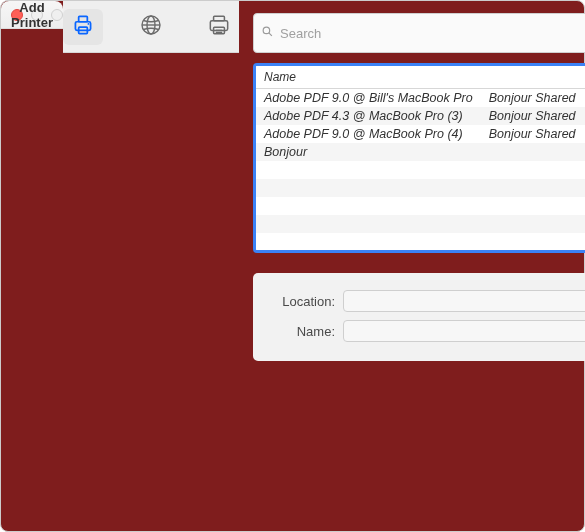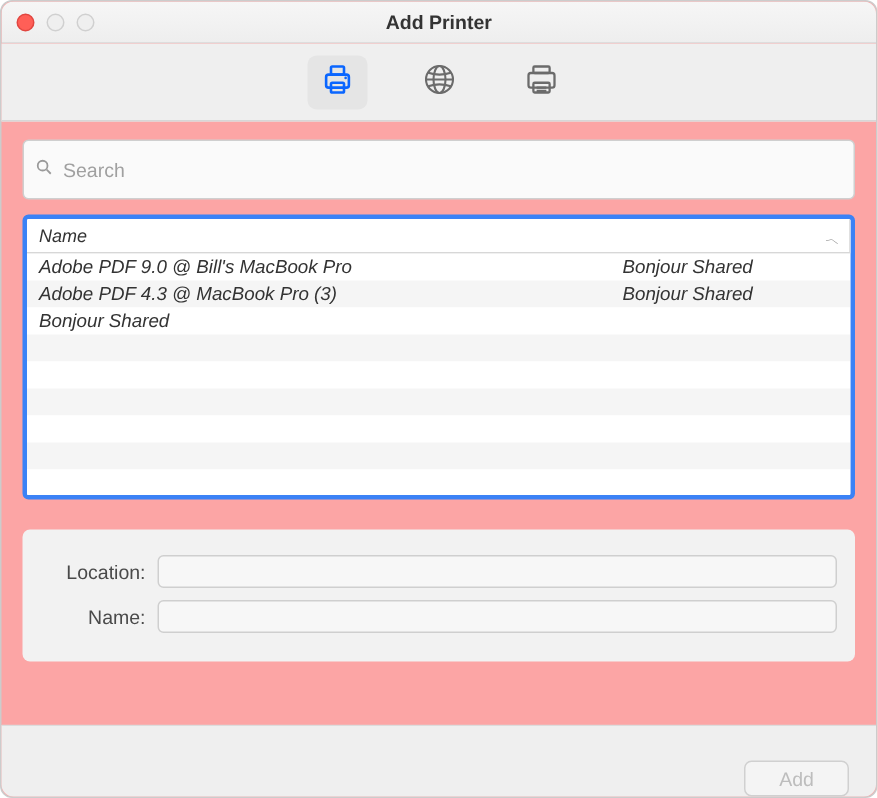--- a/index.html
+++ b/index.html
@@ -10,23 +10,23 @@
     color: #333;
     width: 585px;
     height: 532px;
     overflow: hidden;
   }
   .window {
     width: 585px;
     height: 532px;
     border: 1px solid #ccc;
     border-radius: 8px;
-    background: #fca5a5;
-    display: flex;
-    flex-direction: column;
+    background: #7f1d1d;
+    display: flex;
+    flex-direction: row;
     position: relative;
   }
   .titlebar {
     height: 28px;
     display: flex;
     align-items: center;
     position: relative;
     border-bottom: 1px solid #ddd;
     background: linear-gradient(#f6f6f6, #eee);
     border-radius: 8px 8px 0 0;
@@ -277,23 +277,25 @@
       <div class="rows">
         <div class="row">
           <div class="c1">Adobe PDF 9.0 @ Bill's MacBook Pro</div>
           <div class="c2">Bonjour Shared</div>
         </div>
         <div class="row">
           <div class="c1">Adobe PDF 4.3 @ MacBook Pro (3)</div>
           <div class="c2">Bonjour Shared</div>
         </div>
         <div class="row">
+          <div class="c1">Adobe PDF 9.0 @ MacBook Pro (4)</div>
           <div class="c2">Bonjour Shared</div>
         </div>
         <div class="row">
+          <div class="c2">Bonjour</div>
         </div>
         <div class="row">
             <div class="c1"></div>
             <div class="c2"></div>
           </div>
         <div class="row">
             <div class="c1"></div>
             <div class="c2"></div>
           </div>
         <div class="row">

